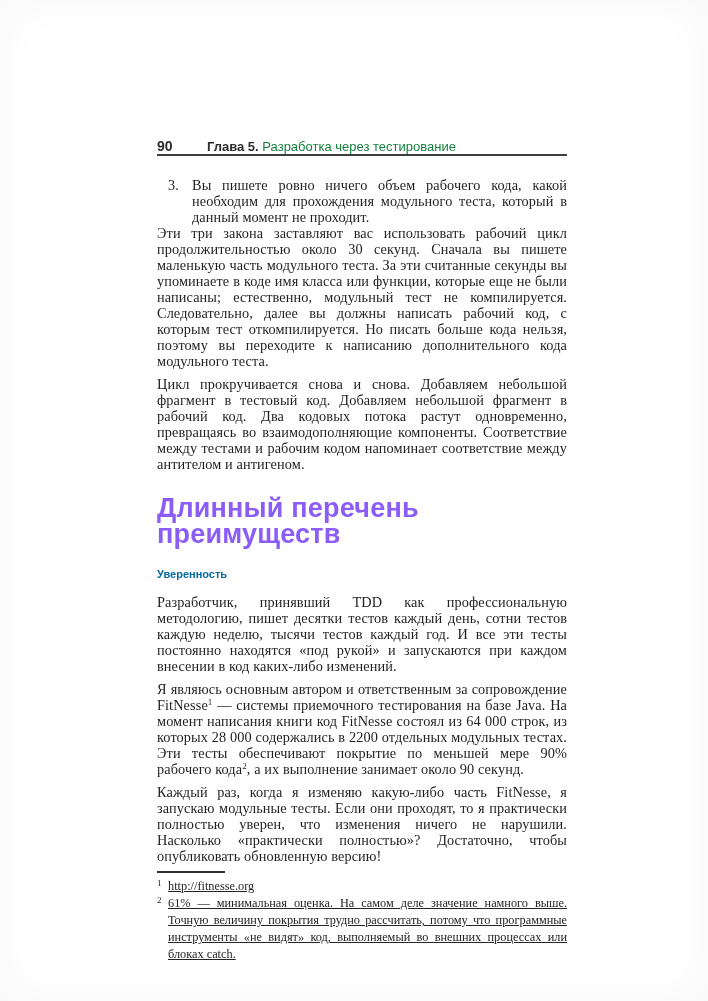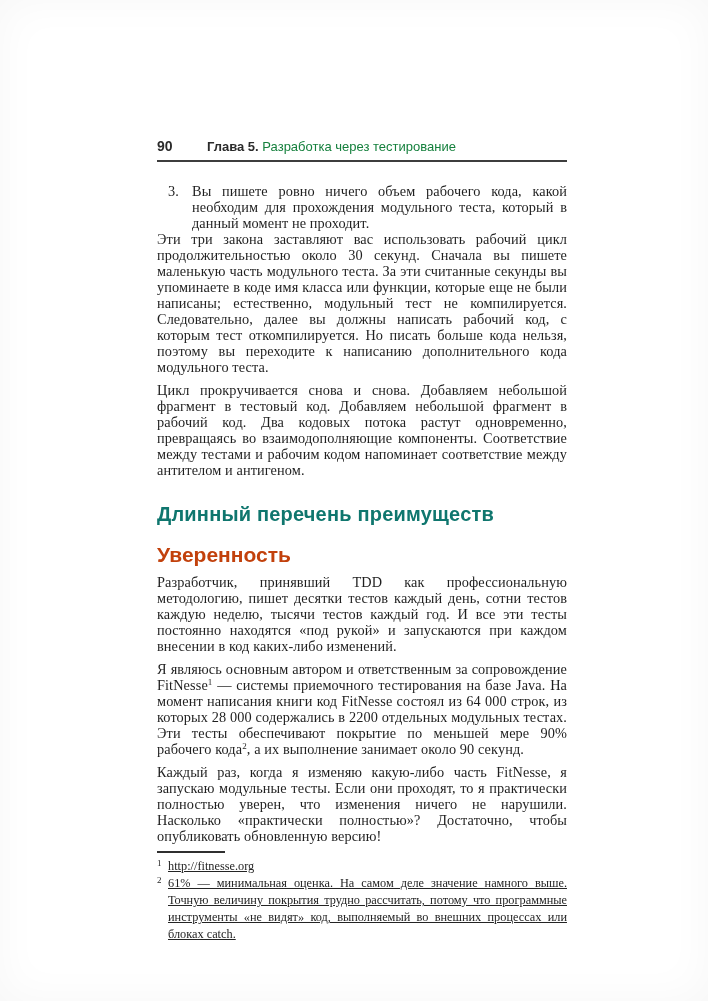--- a/index.html
+++ b/index.html
@@ -16,21 +16,20 @@
     position: absolute;
     left: 157px;
     top: 138px;
     width: 410px;
   }
   
   .running-head {
     font-family: "Liberation Sans", sans-serif;
     font-size: 13px;
     color: #2b2b2b;
-    padding-bottom: 6px;
     border-bottom: 2px solid #3d3d3d;
     display: flex;
     align-items: baseline;
   }
   .running-head .pagenum {
     font-weight: 700;
     font-size: 14px;
     width: 50px;
     flex: 0 0 auto;
   }
@@ -56,33 +55,33 @@
   sup.fnref {
     font-size: 9px;
     line-height: 0;
     vertical-align: 5px;
   }
 
   
   h1.section-heading {
     font-family: "Liberation Sans", sans-serif;
     font-weight: 700;
-    font-size: 20px;
+    font-size: 27px;
     line-height: 26px;
-    color: #0f766e;
+    color: #8b5cf6;
     margin: 23px 0 0 0;
     letter-spacing: 0.2px;
     text-align: left;
   }
   h2.sub-heading {
     font-family: "Liberation Sans", sans-serif;
     font-weight: 700;
-    font-size: 21px;
+    font-size: 11px;
     line-height: 19px;
-    color: #c2410c;
+    color: #0369a1;
     margin: 18px 0 0 0;
     text-align: left;
   }
   .para.after-subhead { margin-top: 10px; }
 
   
   .footnote-rule {
     width: 68px;
     border-top: 2px solid #2f2f2f;
     margin-top: 7px;

